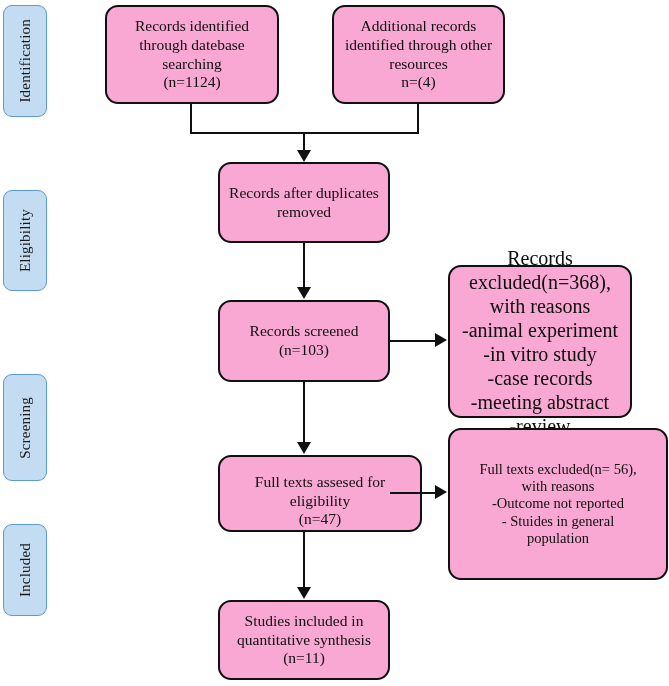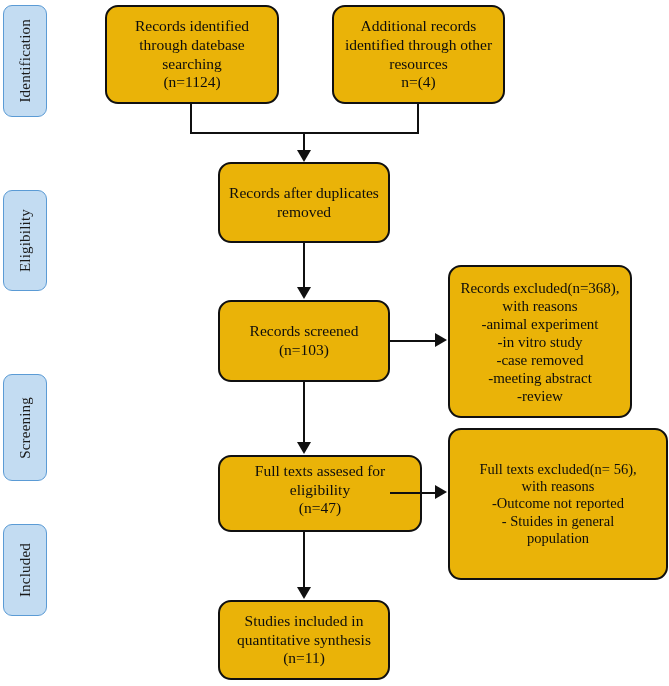--- a/index.html
+++ b/index.html
@@ -35,31 +35,31 @@
   .stage-label .vtext {
     writing-mode: vertical-rl;
     transform: rotate(180deg);
     white-space: nowrap;
     line-height: 1;
   }
   
   .flow-box {
     position: absolute;
     box-sizing: border-box;
-    background: #eab308;
+    background: #f9a8d4;
     border: 2.1px solid #101010;
     border-radius: 13px;
     display: flex;
     align-items: center;
     justify-content: center;
     text-align: center;
     color: #0d0d0d;
     font-size: 15.5px;
     line-height: 1.2;
-    padding: 12px 6px;
+    padding: 1px 6px;
   }
   .flow-box .lines {
     width: 100%;
   }
   .flow-box .lines div {
     white-space: nowrap;
   }
   .flow-box.wide .lines div {
     white-space: normal;
   }
@@ -149,27 +149,27 @@
   <div class="flow-box" style="left:218px; top:300px; width:172px; height:82px;">
     <div class="lines">
       <div>Records screened</div>
       <div>(n=103)</div>
     </div>
   </div>
 
   <div class="hline" style="left:390px; top:340px; width:46px;"></div>
   <div class="arrow-right" style="left:435px; top:333px;"></div>
 
-  <div class="flow-box wide" style="left:448px; top:265px; width:184px; height:153px; font-size:15px;">
+  <div class="flow-box wide" style="left:448px; top:265px; width:184px; height:153px; font-size:20px;">
     <div class="lines">
       <div>Records excluded(n=368),</div>
       <div>with reasons</div>
       <div>-animal experiment</div>
       <div>-in vitro study</div>
-      <div>-case removed</div>
+      <div>-case records</div>
       <div>-meeting abstract</div>
       <div>-review</div>
     </div>
   </div>
 
   <div class="vline" style="left:303px; top:382px; height:61px;"></div>
   <div class="arrow-down" style="left:297px; top:442px;"></div>
 
   <div class="flow-box" style="left:218px; top:455px; width:204px; height:77px;align-items:flex-end;">
     <div class="lines">

